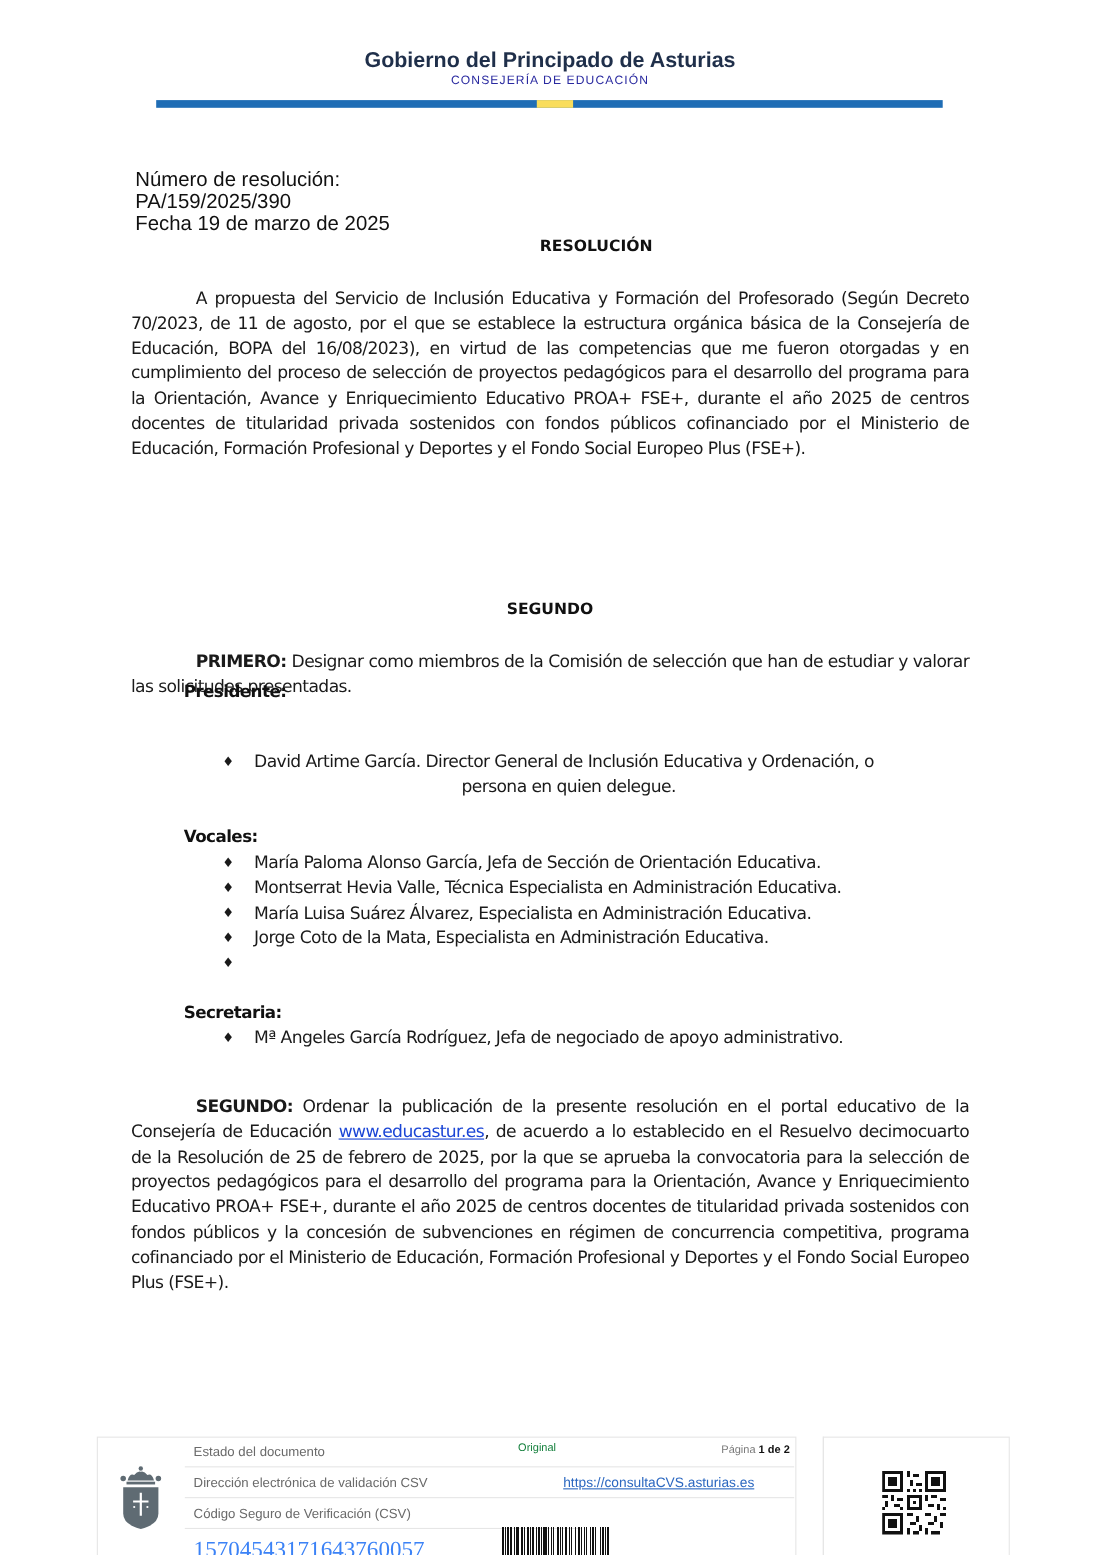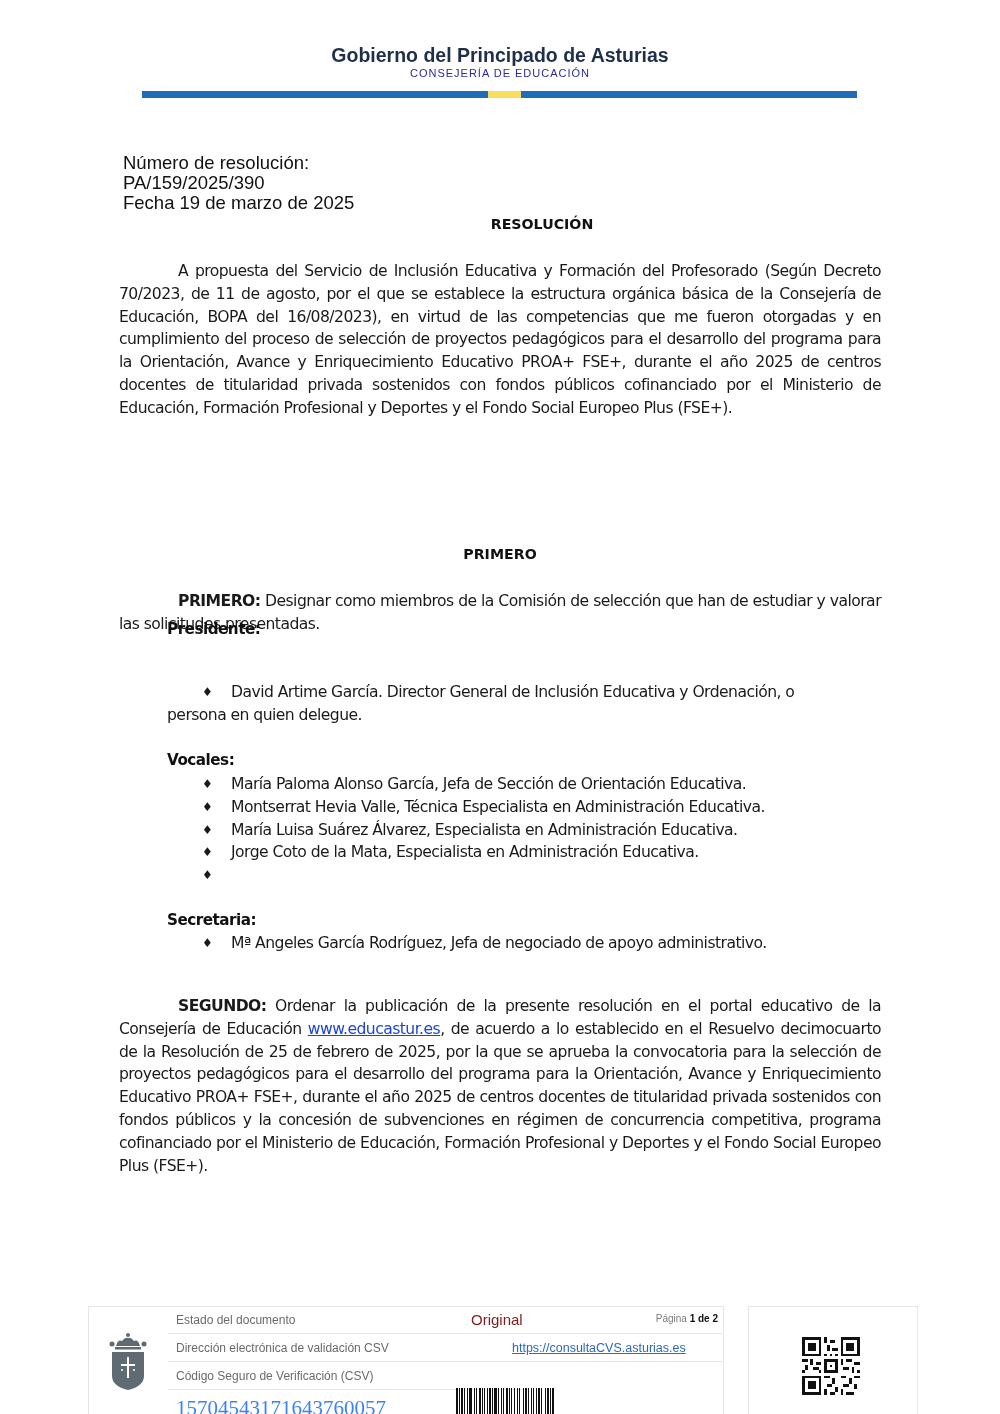--- a/index.html
+++ b/index.html
@@ -16,31 +16,31 @@
 
   .para { position: absolute; left: 119px; width: 762px; font-family: "DejaVu Sans", sans-serif; font-size: 15.6px; line-height: 22.8px; text-align: justify; color: #1a1a1a; letter-spacing: -0.55px; word-spacing: 0px; }
   .para .indent { display: inline-block; width: 59px; }
   .para b { font-weight: bold; }
   .para a { color: #1a45d6; text-decoration: underline; }
 
   .label { position: absolute; left: 167px; font-family: "DejaVu Sans", sans-serif; font-weight: bold; font-size: 15.2px; color: #111; letter-spacing: -0.5px; }
   .list { position: absolute; left: 167px; width: 700px; font-family: "DejaVu Sans", sans-serif; font-size: 15.6px; line-height: 22.8px; color: #1a1a1a; letter-spacing: -0.55px; margin: 0; padding: 0; list-style: none; }
   .list li { position: relative; padding-left: 64px; }
   .list li .bullet { position: absolute; left: 35px; top: 0; font-size: 12px; }
-  .list .cont { padding-left: 0; }
+  .list .cont { padding-left: 0; text-align: center; }
 
   
   .foot { position: absolute; top: 1274px; left: 88px; width: 830px; height: 118px; margin-top: 32px; }
   .foot .outer { position: absolute; left: 0; top: 0; width: 634px; height: 116px; border: 1px solid #e6e6e6; }
   .foot .qrbox { position: absolute; left: 660px; top: 0; width: 168px; height: 116px; border: 1px solid #e6e6e6; }
   .foot .qrgap { position: absolute; left: 634px; top: 0; width: 26px; height: 116px; border-right: 1px solid #e6e6e6; }
   .foot .logo { position: absolute; left: 20px; top: 26px; width: 40px; height: 60px; }
   .foot .row { position: absolute; left: 80px; width: 554px; height: 27px; border-bottom: 1px solid #e6e6e6; font-family: "Liberation Sans", sans-serif; }
   .foot .rlabel { position: absolute; left: 8px; top: 7px; font-size: 12px; color: #6a6a6a; }
-  .foot .val-orig { position: absolute; left: 303px; top: 5px; font-size: 15px; color: #7f1d1d; }
+  .foot .val-orig { position: absolute; left: 303px; top: 5px; font-size: 10px; color: #15803d; }
   .foot .page { position: absolute; right: 4px; top: 7px; font-size: 10px; color: #7a7a7a; }
   .foot .page b { color: #111; }
   .foot .link { position: absolute; left: 328px; top: 7px; font-size: 12.5px; color: #2c68c0; text-decoration: underline; padding-left: 16px; }
   .foot .csv { position: absolute; left: 88px; top: 90px; font-family: Liberation Serif, serif; font-size: 21px; color: #3b82f6; }
   .foot .barcode { position: absolute; left: 368px; top: 82px; width: 186px; height: 27px; }
   .foot .ybar { position: absolute; left: 0; top: 114px; width: 80px; height: 4px; background: #f9dd5c; }
   .foot .bbar { position: absolute; left: 80px; top: 114px; width: 554px; height: 4px; background: #3a70b8; }
   .foot .qr { position: absolute; left: 53px; top: 30px; width: 58px; height: 58px; }
 </style>
 </head>
@@ -57,21 +57,21 @@
 <div class="resnum">
   <div>Número de resolución:</div>
   <div>PA/159/2025/390</div>
   <div>Fecha 19 de marzo de 2025</div>
 </div>
 
 <div class="heading" style="top:216px;padding-left:42px;">RESOLUCIÓN</div>
 
 <div class="para" style="top:260px;"><span class="indent"></span><span>A propuesta del Servicio de Inclusión Educativa y Formación del Profesorado (Según Decreto 70/2023, de 11 de agosto, por el que se establece la estructura orgánica básica de la Consejería de Educación, BOPA del 16/08/2023), en virtud de las competencias que me fueron otorgadas y en cumplimiento del proceso de selección de proyectos pedagógicos para el desarrollo del programa para la Orientación, Avance y Enriquecimiento Educativo PROA+ FSE+, durante el año 2025 de centros docentes de titularidad privada sostenidos con fondos públicos cofinanciado por el Ministerio de Educación, Formación Profesional y Deportes y el Fondo Social Europeo Plus (FSE+).</span></div>
 
-<div class="heading" style="top:546px;">PRIMERO</div>
+<div class="heading" style="top:546px;">SEGUNDO</div>
 
 <div class="para" style="top:590px;"><span class="indent"></span><b>PRIMERO:</b><span> Designar como miembros de la Comisión de selección que han de estudiar y valorar las solicitudes presentadas.</span></div>
 
 <div class="label" style="top:620px;text-align:right;">Presidente:</div>
 <ul class="list" style="top:681px;">
   <li><span class="bullet">♦</span><span>David Artime García. Director General de Inclusión Educativa y Ordenación, o</span></li>
   <li class="cont">persona en quien delegue.</li>
 </ul>
 
 <div class="label" style="top:751px;">Vocales:</div>

